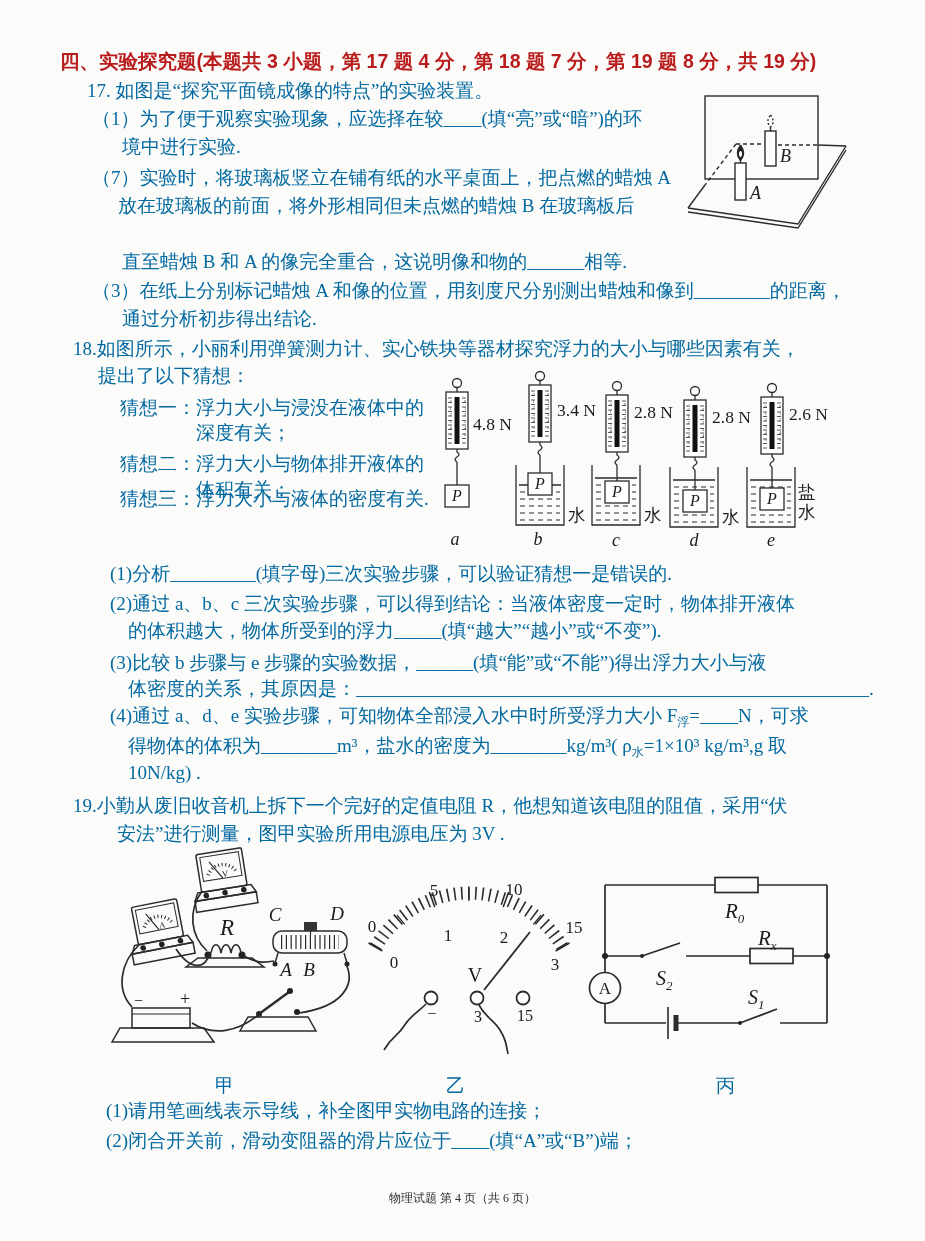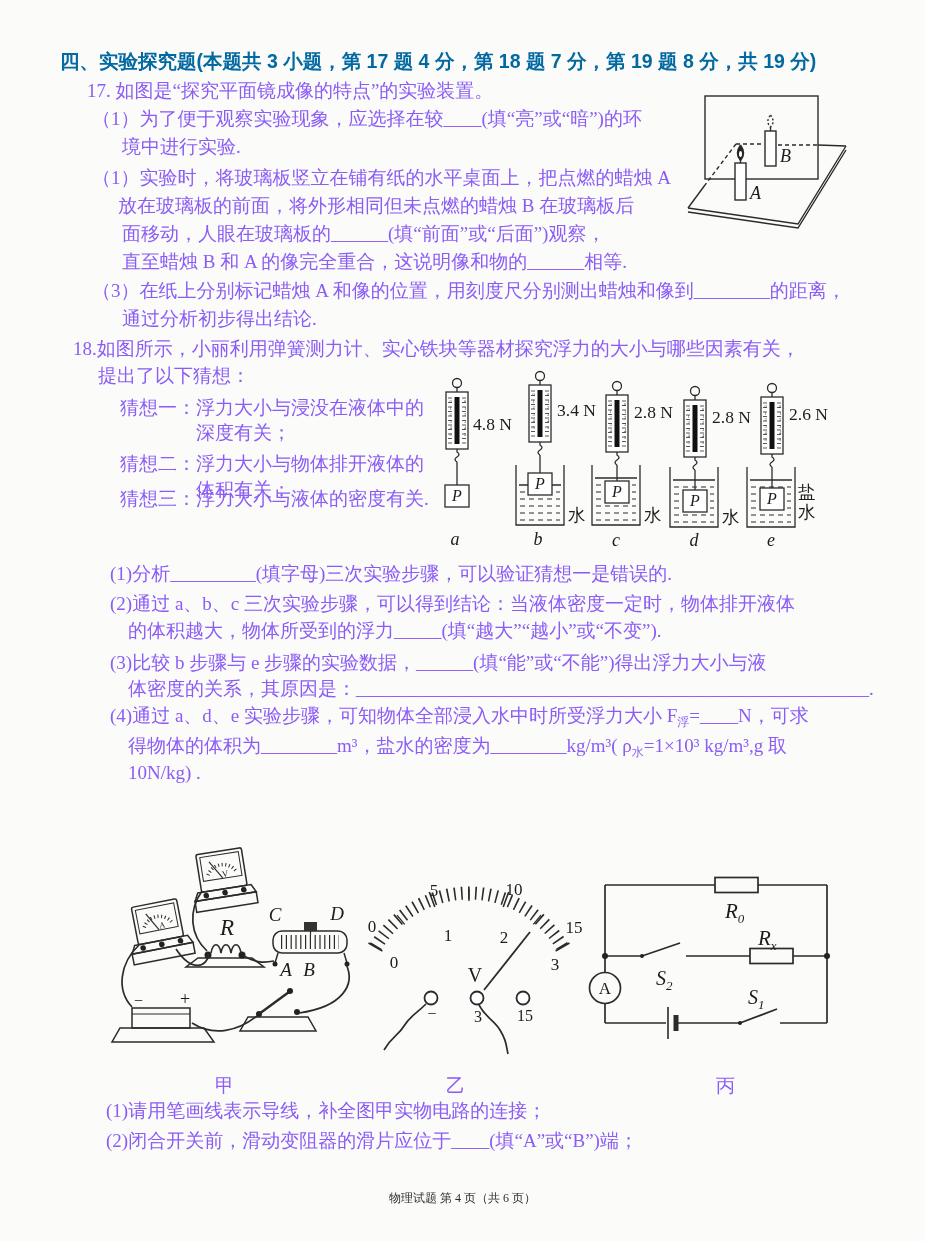--- a/index.html
+++ b/index.html
@@ -1,42 +1,41 @@
 <!DOCTYPE html>
 <html><head>
 <meta charset="utf-8">
 <style>
   html,body{margin:0;padding:0;}
   body{width:925px;height:1241px;background:#fbfbf9;position:relative;overflow:hidden;
        font-family:"Liberation Serif",serif;color:#1c1c1c;}
   .page{position:absolute;inset:0;}
-  .line{position:absolute;white-space:nowrap;font-size:19px;line-height:1.35;color:#8b5cf6;}
-  .hdr{font-family:"Liberation Sans",sans-serif;font-weight:700;font-size:19.5px;color:#0369a1;}
+  .line{position:absolute;white-space:nowrap;font-size:19px;line-height:1.35;color:#0369a1;}
+  .hdr{font-family:"Liberation Sans",sans-serif;font-weight:700;font-size:19.5px;color:#b91c1c;}
   .sub{font-size:12px;vertical-align:-4px;}
   .caption{font-size:19px;}
   .footer{position:absolute;left:0;right:0;top:1190px;text-align:center;
           font-size:12px;color:#2e2e2e;}
   svg{position:absolute;overflow:visible;}
   svg text{font-family:"Liberation Serif",serif;fill:#1c1c1c;}
   .it{font-style:italic;}
   .vdig{font-size:4.5px;letter-spacing:1.6px;writing-mode:vertical-rl;text-orientation:upright;fill:#333;}
 </style>
 </head>
 <body>
 
 <div class="page">
 
   <div class="line hdr" style="left:60px;top:48px;">四、实验探究题(本题共 3 小题，第 17 题 4 分，第 18 题 7 分，第 19 题 8 分，共 19 分)</div>
 
   <div class="line" style="left:87px;top:78px;">17. 如图是“探究平面镜成像的特点”的实验装置。</div>
   <div class="line" style="left:92px;top:106px;">（1）为了便于观察实验现象，应选择在较____(填“亮”或“暗”)的环</div>
   <div class="line" style="left:122px;top:134px;">境中进行实验.</div>
-  <div class="line" style="left:92px;top:165px;">（1）实验时，将玻璃板竖立在铺有纸的水平桌面上，把点燃的蜡烛 A</div>
+  <div class="line" style="left:92px;top:165px;">（7）实验时，将玻璃板竖立在铺有纸的水平桌面上，把点燃的蜡烛 A</div>
   <div class="line" style="left:118px;top:193px;">放在玻璃板的前面，将外形相同但未点燃的蜡烛 B 在玻璃板后</div>
-  <div class="line" style="left:122px;top:221px;">面移动，人眼在玻璃板的______(填“前面”或“后面”)观察，</div>
   <div class="line" style="left:122px;top:249px;">直至蜡烛 B 和 A 的像完全重合，这说明像和物的______相等.</div>
   <div class="line" style="left:92px;top:278px;">（3）在纸上分别标记蜡烛 A 和像的位置，用刻度尺分别测出蜡烛和像到________的距离，</div>
   <div class="line" style="left:122px;top:306px;">通过分析初步得出结论.</div>
 
   <svg style="left:688px;top:82px;" width="212" height="160" viewBox="0 0 212 160">
     <g stroke="#2b2b2b" stroke-width="1.4" fill="none">
 
       <rect x="17" y="14" width="113" height="83"></rect>
 
       <path d="M48,62 H74 M90,63 H130" stroke-dasharray="4 3"></path>
@@ -189,20 +188,22 @@
 
   <div class="line" style="left:110px;top:561px;">(1)分析_________(填字母)三次实验步骤，可以验证猜想一是错误的.</div>
   <div class="line" style="left:110px;top:591px;">(2)通过 a、b、c 三次实验步骤，可以得到结论：当液体密度一定时，物体排开液体</div>
   <div class="line" style="left:128px;top:618px;">的体积越大，物体所受到的浮力_____(填“越大”“越小”或“不变”).</div>
   <div class="line" style="left:110px;top:650px;">(3)比较 b 步骤与 e 步骤的实验数据，______(填“能”或“不能”)得出浮力大小与液</div>
   <div class="line" style="left:128px;top:676px;"><span>体密度的关系，其原因是：</span><span>______________________________________________________.</span></div>
   <div class="line" style="left:110px;top:703px;"><span>(4)通过 a、d、e 实验步骤，可知物体全部浸入水中时所受浮力大小 F</span><span class="sub">浮</span><span>=____N，可求</span></div>
   <div class="line" style="left:128px;top:733px;"><span>得物体的体积为________m³，盐水的密度为________kg/m³( ρ</span><span class="sub">水</span><span>=1×10³ kg/m³,g 取</span></div>
   <div class="line" style="left:128px;top:760px;">10N/kg) .</div>
 
+  <div class="line" style="left:73px;top:793px;">19.小勤从废旧收音机上拆下一个完好的定值电阻 R，他想知道该电阻的阻值，采用“伏</div>
+  <div class="line" style="left:117px;top:821px;">安法”进行测量，图甲实验所用电源电压为 3V .</div>
 
   <svg style="left:112px;top:845px;" width="262" height="222" viewBox="0 0 262 222">
     <g stroke="#2b2b2b" stroke-width="1.5" fill="none">
 
       <g transform="rotate(-9 110 35)">
         <rect x="88" y="6" width="46" height="38" rx="2"></rect>
         <rect x="91.5" y="9.5" width="39" height="24" stroke-width="1"></rect>
         <path d="M97,28 A16,16 0 0 1 125,28" stroke-width="3.5" stroke-dasharray="1 2.6"></path>
         <path d="M111,33 L100,15" stroke-width="1.2"></path>
         <text x="114" y="32" font-size="8.5" stroke="none" text-anchor="middle">V</text>

